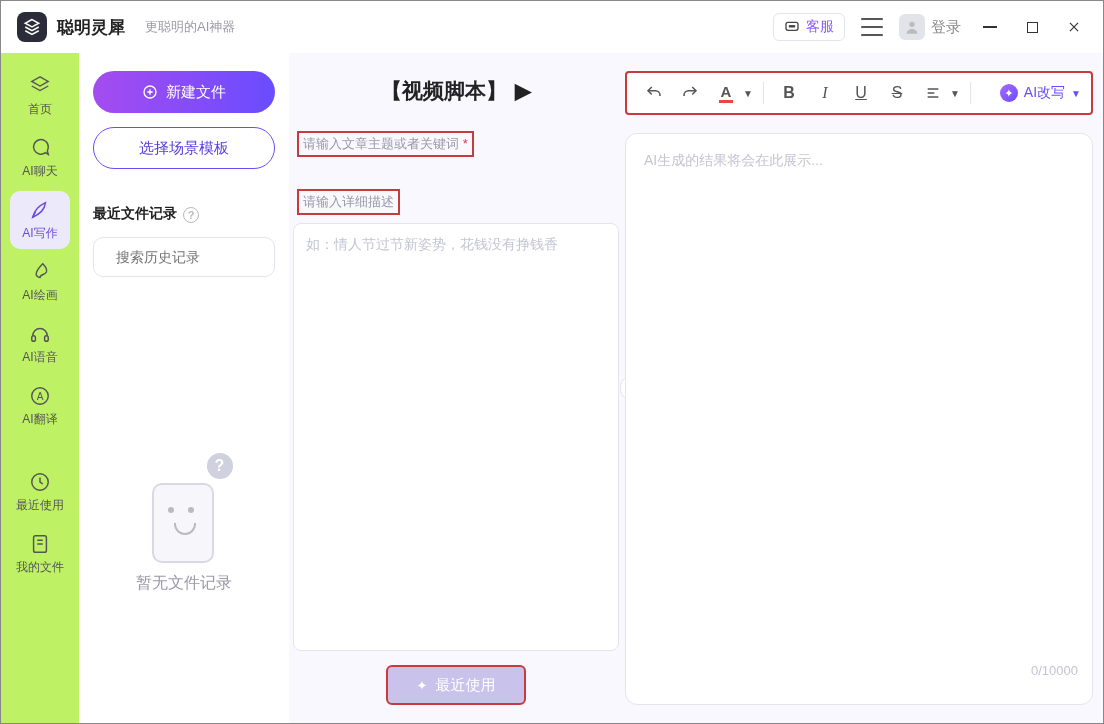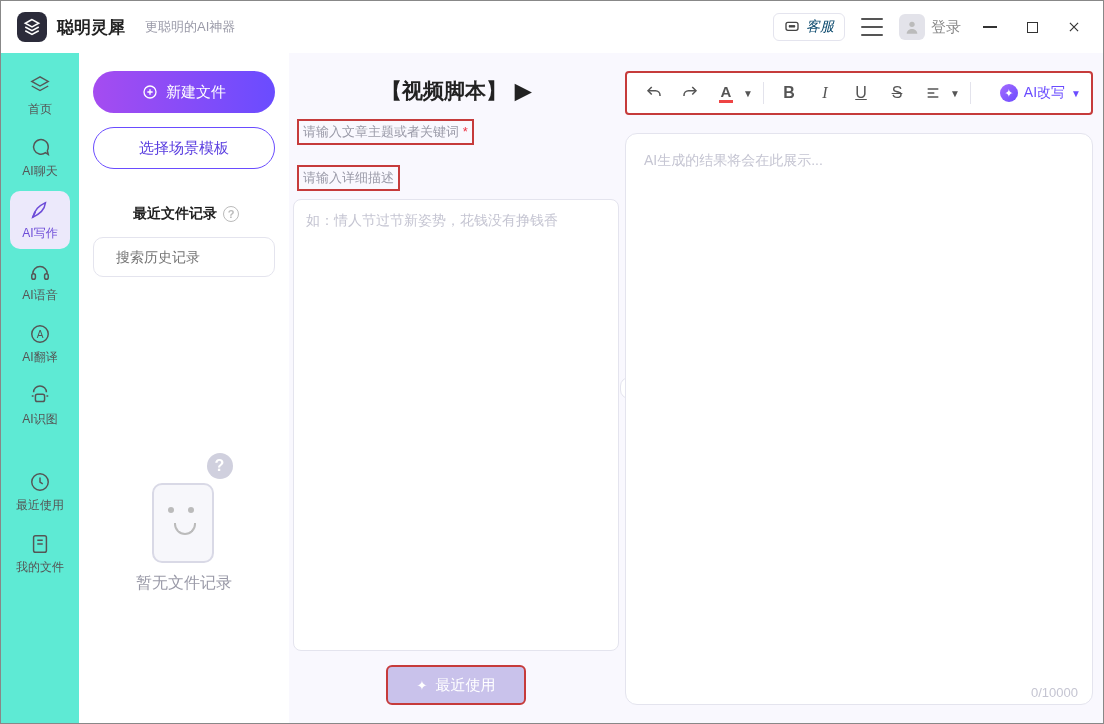--- a/index.html
+++ b/index.html
@@ -3,69 +3,69 @@
   <meta charset="utf-8">
   <style>
     * { margin:0; padding:0; box-sizing:border-box; font-family:-apple-system,"PingFang SC","Microsoft YaHei",sans-serif; }
     body { width:1104px; height:724px; background:#fff; overflow:hidden; border:1px solid #888; }
     .titlebar { height:52px; display:flex; align-items:center; padding:0 16px; background:#fff; }
     .logo-wrap { display:flex; align-items:center; gap:10px; }
     .logo-badge { width:30px; height:30px; border-radius:8px; background:#2b2b3a; display:flex; align-items:center; justify-content:center; }
     .app-name { font-weight:700; font-size:17px; color:#222; }
     .tagline { color:#9a9aa8; font-size:13px; margin-left:10px; }
     .tb-right { margin-left:auto; display:flex; align-items:center; gap:16px; }
-    .pill { display:flex; align-items:center; gap:6px; padding:4px 10px; border:1px solid #e4e4ee; border-radius:6px; color:#0c4a6e; font-size:14px; cursor:pointer;font-style:italic; }
+    .pill { display:flex; align-items:center; gap:6px; padding:4px 10px; border:1px solid #e4e4ee; border-radius:6px; color:#8b5cf6; font-size:14px; cursor:pointer; }
     .hamb { width:22px; height:18px; display:flex; flex-direction:column; justify-content:space-between; cursor:pointer; }
     .hamb span { height:2px; background:#555; border-radius:1px; }
     .login { display:flex; align-items:center; gap:6px; color:#888; font-size:15px; cursor:pointer; }
     .avatar { width:26px; height:26px; background:#e3e3ea; border-radius:6px; display:flex; align-items:center; justify-content:center; }
     .winbtn { width:26px; height:26px; display:flex; align-items:center; justify-content:center; cursor:pointer; font-size:16px; color:#333; }
     .winbtn .sq { width:11px; height:11px; border:1.5px solid #333; }
     .body-area { display:flex; height:calc(100% - 52px); }
-    .sidebar { width:78px; background:#5eead4; display:flex; flex-direction:column; align-items:center; padding-top:14px; gap:4px; }
+    .sidebar { width:78px; background:#bef264; display:flex; flex-direction:column; align-items:center; padding-top:14px; gap:4px; }
     .side-item { width:60px; height:58px; display:flex; flex-direction:column; align-items:center; justify-content:center; gap:4px; cursor:pointer; border-radius:10px; color:#555; }
     .side-item.active { background:#ece9fb; color:#6d4cd8; }
     .side-item .ic { width:22px; height:22px; display:flex; align-items:center; justify-content:center; }
     .side-item span { font-size:12px; }
     .side-gap { flex:0 0 20px; }
     .files-col { width:210px; padding:18px 14px; display:flex; flex-direction:column; gap:14px; }
     .btn-new { height:42px; border-radius:22px; background:linear-gradient(90deg,#a54cf0,#6a4cff); color:#fff; font-size:15px; display:flex; align-items:center; justify-content:center; gap:8px; cursor:pointer; }
     .btn-tpl { height:42px; border-radius:22px; border:1.5px solid #6a4cff; color:#5a3ee0; font-size:15px; display:flex; align-items:center; justify-content:center; cursor:pointer; }
-    .hist-head { display:flex; align-items:center; gap:6px; font-size:14px; font-weight:700; color:#222;margin-left:40px; }
+    .hist-head { display:flex; align-items:flex-end; gap:6px; font-size:14px; font-weight:700; color:#222; }
     .q-badge { width:16px; height:16px; border:1.5px solid #bbb; color:#bbb; border-radius:50%; font-size:11px; display:flex; align-items:center; justify-content:center; }
     .search-wrap { height:40px; border:1px solid #e4e4ee; border-radius:10px; display:flex; align-items:center; padding:0 12px; gap:10px; color:#999; }
     .search-wrap input { border:none; outline:none; flex:1; font-size:14px; color:#444; background:transparent; }
     .empty-box { flex:1; display:flex; flex-direction:column; align-items:center; justify-content:center; color:#9a9aa8; gap:10px; margin-top:60px; }
     .empty-img { position:relative; width:85px; height:100px; }
     .empty-sheet { position:absolute; bottom:0; left:10px; width:62px; height:80px; border:2px solid #d9d9e6; border-radius:10px; background:#f7f7fb; }
     .face { position:absolute; top:22px; left:14px; display:flex; gap:14px; }
     .face i { width:6px; height:6px; background:#bbb; border-radius:50%; display:block; }
     .mouth { position:absolute; top:38px; left:20px; width:22px; height:12px; border:2px solid #bbb; border-top:none; border-radius:0 0 14px 14px; }
     .qmark { position:absolute; top:-10px; right:-6px; width:26px; height:26px; background:#d0d0de; border-radius:50%; color:#fff; display:flex; align-items:center; justify-content:center; font-size:16px; font-weight:700; }
     .main { flex:1; background:#f9f8fe; display:flex; position:relative; padding:18px 10px 18px 4px; gap:6px; }
     .panel-left { flex:0 0 326px; display:flex; flex-direction:column; }
     .title-row { height:40px; display:flex; align-items:center; justify-content:center; font-size:21px; font-weight:700; color:#222; gap:2px; margin-bottom:8px; }
     .play { margin-left:6px; }
     .label-row { color:#9a9aa8; font-size:13px; padding:0 4px 6px; }
     .req { color:#e34; }
-    .hl { border:2px solid #c63b3b; padding:2px 4px; display:inline-block; }
+    .hl { border:2px solid #c63b3b; padding:2px 4px; display:inline-block;margin-top:12px; }
     .inp { height:40px; border:1px solid #e4e4ee; border-radius:8px; padding:0 12px; font-size:14px; color:#444; outline:none; }
     .inp::placeholder, .ta::placeholder { color:#c5c5d2; }
     .ta { flex:1; border:1px solid #e4e4ee; border-radius:8px; padding:12px; font-size:14px; color:#444; outline:none; resize:none; margin-top:2px; }
     .gen-btn { height:40px; width:140px; margin:14px auto 0; background:#c9c2eb; color:#fff; border-radius:6px; display:flex; align-items:center; justify-content:center; gap:8px; font-size:15px; border:2px solid #c63b3b; cursor:pointer; }
     .spark { font-size:13px; }
     .panel-right { flex:1; display:flex; flex-direction:column; }
     .toolbar { height:44px; border:2px solid #c63b3b; border-radius:4px; background:#fff; display:flex; align-items:center; padding:0 10px; gap:2px; }
     .tbtn { width:34px; height:34px; display:flex; align-items:center; justify-content:center; color:#555; cursor:pointer; font-size:16px; border-radius:4px; }
     .caret-dn { margin-left:-4px; }
     .sep { width:1px; height:22px; background:#e3e3ec; margin:0 6px; }
     .ai-rewrite { margin-left:auto; display:flex; align-items:center; gap:6px; color:#6a4cff; font-size:14px; cursor:pointer; }
     .ai-dot { width:18px; height:18px; border-radius:50%; background:linear-gradient(135deg,#a66bff,#6a4cff); display:flex; align-items:center; justify-content:center; color:#fff; font-size:11px; }
     .result-box { flex:1; margin-top:18px; border:1px solid #e4e4ee; border-radius:12px; padding:18px; color:#c5c5d2; font-size:14px; background:#fff; position:relative; }
-    .count { position:absolute; bottom:4px; right:14px; color:#c5c5d2; font-size:13px; }
+    .count { position:absolute; bottom:26px; right:14px; color:#c5c5d2; font-size:13px; }
     .drag-dot { position:absolute; left:-5px; top:50%; transform:translateY(-50%); width:18px; height:22px; border:1px solid #e4e4ee; background:#fff; border-radius:10px; display:flex; align-items:center; justify-content:center; color:#bbb; font-size:10px; letter-spacing:1px; cursor:col-resize; }
     svg { display:block; }
     .gap8 { height:8px; }
     .gap14 { height:14px; }
   </style>
 </head>
 <body>
 
 <div class="titlebar">
   <div class="logo-wrap">
@@ -139,45 +139,43 @@
           <svg width="22" height="22" viewBox="0 0 24 24" fill="none" stroke="#6d4cd8" stroke-width="1.6">
             <path d="M4 20c3-9 6-12 14-16-1 8-6 12-14 16z"></path>
             <path d="M4 20l3-6"></path>
           </svg>
         </div>
       <span>AI写作</span>
     </div>
     <div class="side-item">
       <div class="ic">
           <svg width="22" height="22" viewBox="0 0 24 24" fill="none" stroke="#555" stroke-width="1.6">
+            <path d="M15 3c3 3 5 6 4 9-2 4-7 2-7 6-2 0-5-2-4-5 1-4 4-7 7-10z"></path>
+          </svg>
+        </div>
+      <span>AI绘画</span>
+    </div>
+    <div class="side-item">
+      <div class="ic">
+          <svg width="22" height="22" viewBox="0 0 24 24" fill="none" stroke="#555" stroke-width="1.6">
             <path d="M4 14a8 8 0 0116 0"></path>
             <rect x="3" y="14" width="4" height="6" rx="2"></rect>
             <rect x="17" y="14" width="4" height="6" rx="2"></rect>
           </svg>
         </div>
       <span>AI语音</span>
     </div>
     <div class="side-item">
       <div class="ic">
           <svg width="22" height="22" viewBox="0 0 24 24" fill="none" stroke="#555" stroke-width="1.6">
             <circle cx="12" cy="12" r="9"></circle>
             <text x="12" y="16" text-anchor="middle" font-size="11" fill="#555" stroke="none">A</text>
           </svg>
         </div>
       <span>AI翻译</span>
-    </div>
-    <div class="side-item">
-      <div class="ic">
-          <svg width="22" height="22" viewBox="0 0 24 24" fill="none" stroke="#555" stroke-width="1.6">
-            <path d="M5 8a7 7 0 0114 0"></path>
-            <path d="M3 12h2m14 0h2"></path>
-            <rect x="7" y="10" width="10" height="8" rx="2"></rect>
-          </svg>
-        </div>
-      <span>AI识图</span>
     </div>
     <div class="side-gap"></div>
     <div class="side-item">
       <div class="ic">
           <svg width="22" height="22" viewBox="0 0 24 24" fill="none" stroke="#555" stroke-width="1.6">
             <circle cx="12" cy="12" r="9"></circle>
             <path d="M12 7v5l3 2"></path>
           </svg>
         </div>
       <span>最近使用</span>

